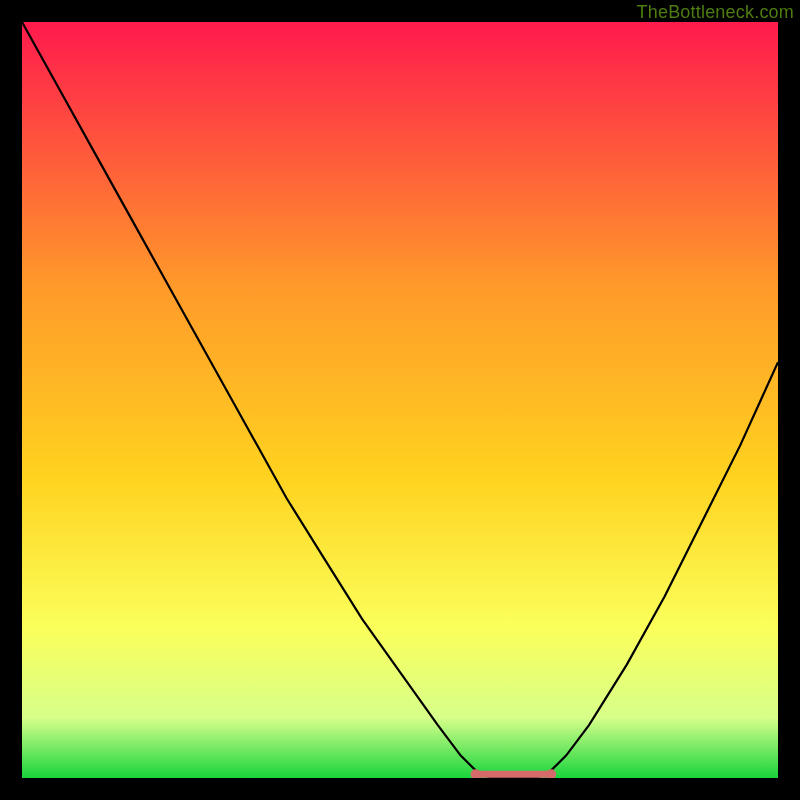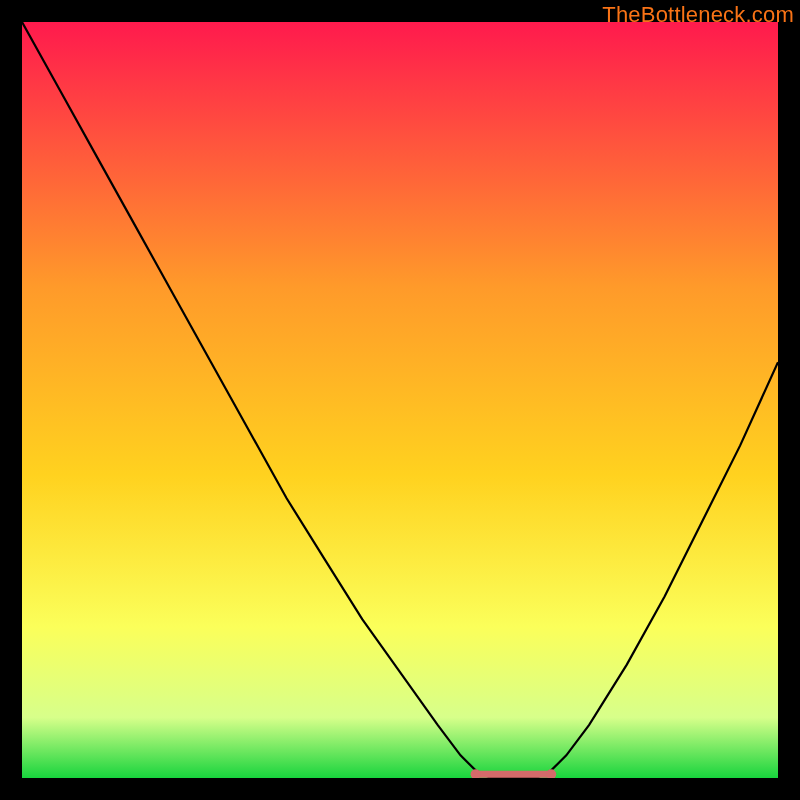--- a/index.html
+++ b/index.html
@@ -27,22 +27,22 @@
     height: 756px;
   }
   .gradient {
     position: absolute;
     inset: 0;
   }
   .watermark {
     position: absolute;
     top: 2px;
     right: 6px;
-    color: #f97316;
-    font-size: 22px;
+    color: #4d7c0f;
+    font-size: 18px;
     letter-spacing: 0.2px;
   }
   svg {
     position: absolute;
     inset: 0;
   }
 </style>
 </head>
 <body>
 

